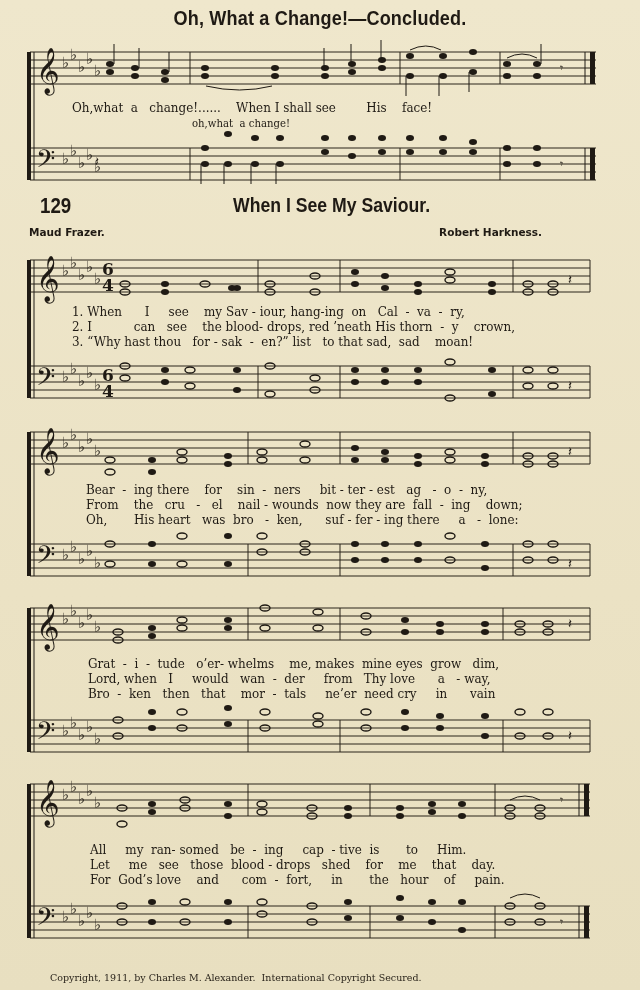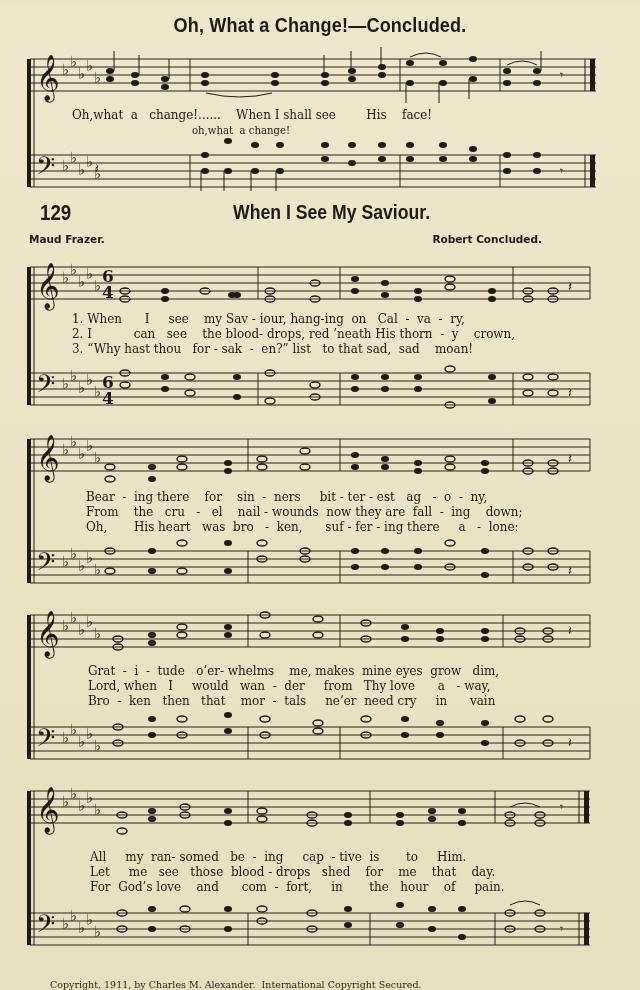--- a/index.html
+++ b/index.html
@@ -3,21 +3,21 @@
 <meta charset="utf-8">
 <style>
   html, body { margin: 0; padding: 0; }
   body {
     width: 640px; height: 990px; overflow: hidden;
     background: #ede4c8;
     font-family: "DejaVu Serif", "Liberation Serif", serif;
     color: #1f1a14;
     position: relative;
   }
-  .page { position: absolute; inset: 0; background: linear-gradient(180deg,#efe7cc 0%,#ebe2c4 60%,#e8dfc0 100%); margin-top: 7px; }
+  .page { position: absolute; inset: 0; background: linear-gradient(180deg,#efe7cc 0%,#ebe2c4 60%,#e8dfc0 100%); }
   .title-top {
     position: absolute; left: 0; width: 640px; top: 6px; text-align: center;
     font-family: "Liberation Sans", sans-serif; font-weight: bold; font-size: 21px;
     letter-spacing: 0.2px; transform: scaleX(0.86); transform-origin: center;
   }
   .hymn-number {
     position: absolute; left: 40px; top: 193px;
     font-family: "Liberation Sans", sans-serif; font-weight: bold; font-size: 22px;
     transform: scaleX(0.85); transform-origin: left;
   }
@@ -171,21 +171,21 @@
       <path d="M410 10 Q426 2 441 10" stroke="#1f1a14" fill="none"></path>
       <path d="M507 18 Q522 10 537 18" stroke="#1f1a14" fill="none"></path>
     </svg>
     <div class="lyric-line" style="top:60px;left:72px;">Oh,what  a   change!......    When I shall see        His    face!</div>
     <div class="lyric-line lyric-small" style="top:76px;left:192px;">oh,what  a change!</div>
   </div>
 
   <div class="hymn-number">129</div>
   <div class="hymn-title">When I See My Saviour.</div>
   <div class="credit left">Maud Frazer.</div>
-  <div class="credit right">Robert Concluded.</div>
+  <div class="credit right">Robert Harkness.</div>
 
   <div class="system" style="top:248px;height:160px;">
     <svg width="640" height="160">
       <g stroke="#2a241b" stroke-width="1">
         <line x1="30" y1="12" x2="590" y2="12"></line>
           <line x1="30" y1="20" x2="590" y2="20"></line>
           <line x1="30" y1="28" x2="590" y2="28"></line>
           <line x1="30" y1="36" x2="590" y2="36"></line>
           <line x1="30" y1="44" x2="590" y2="44"></line>
         <line x1="30" y1="118" x2="590" y2="118"></line>

